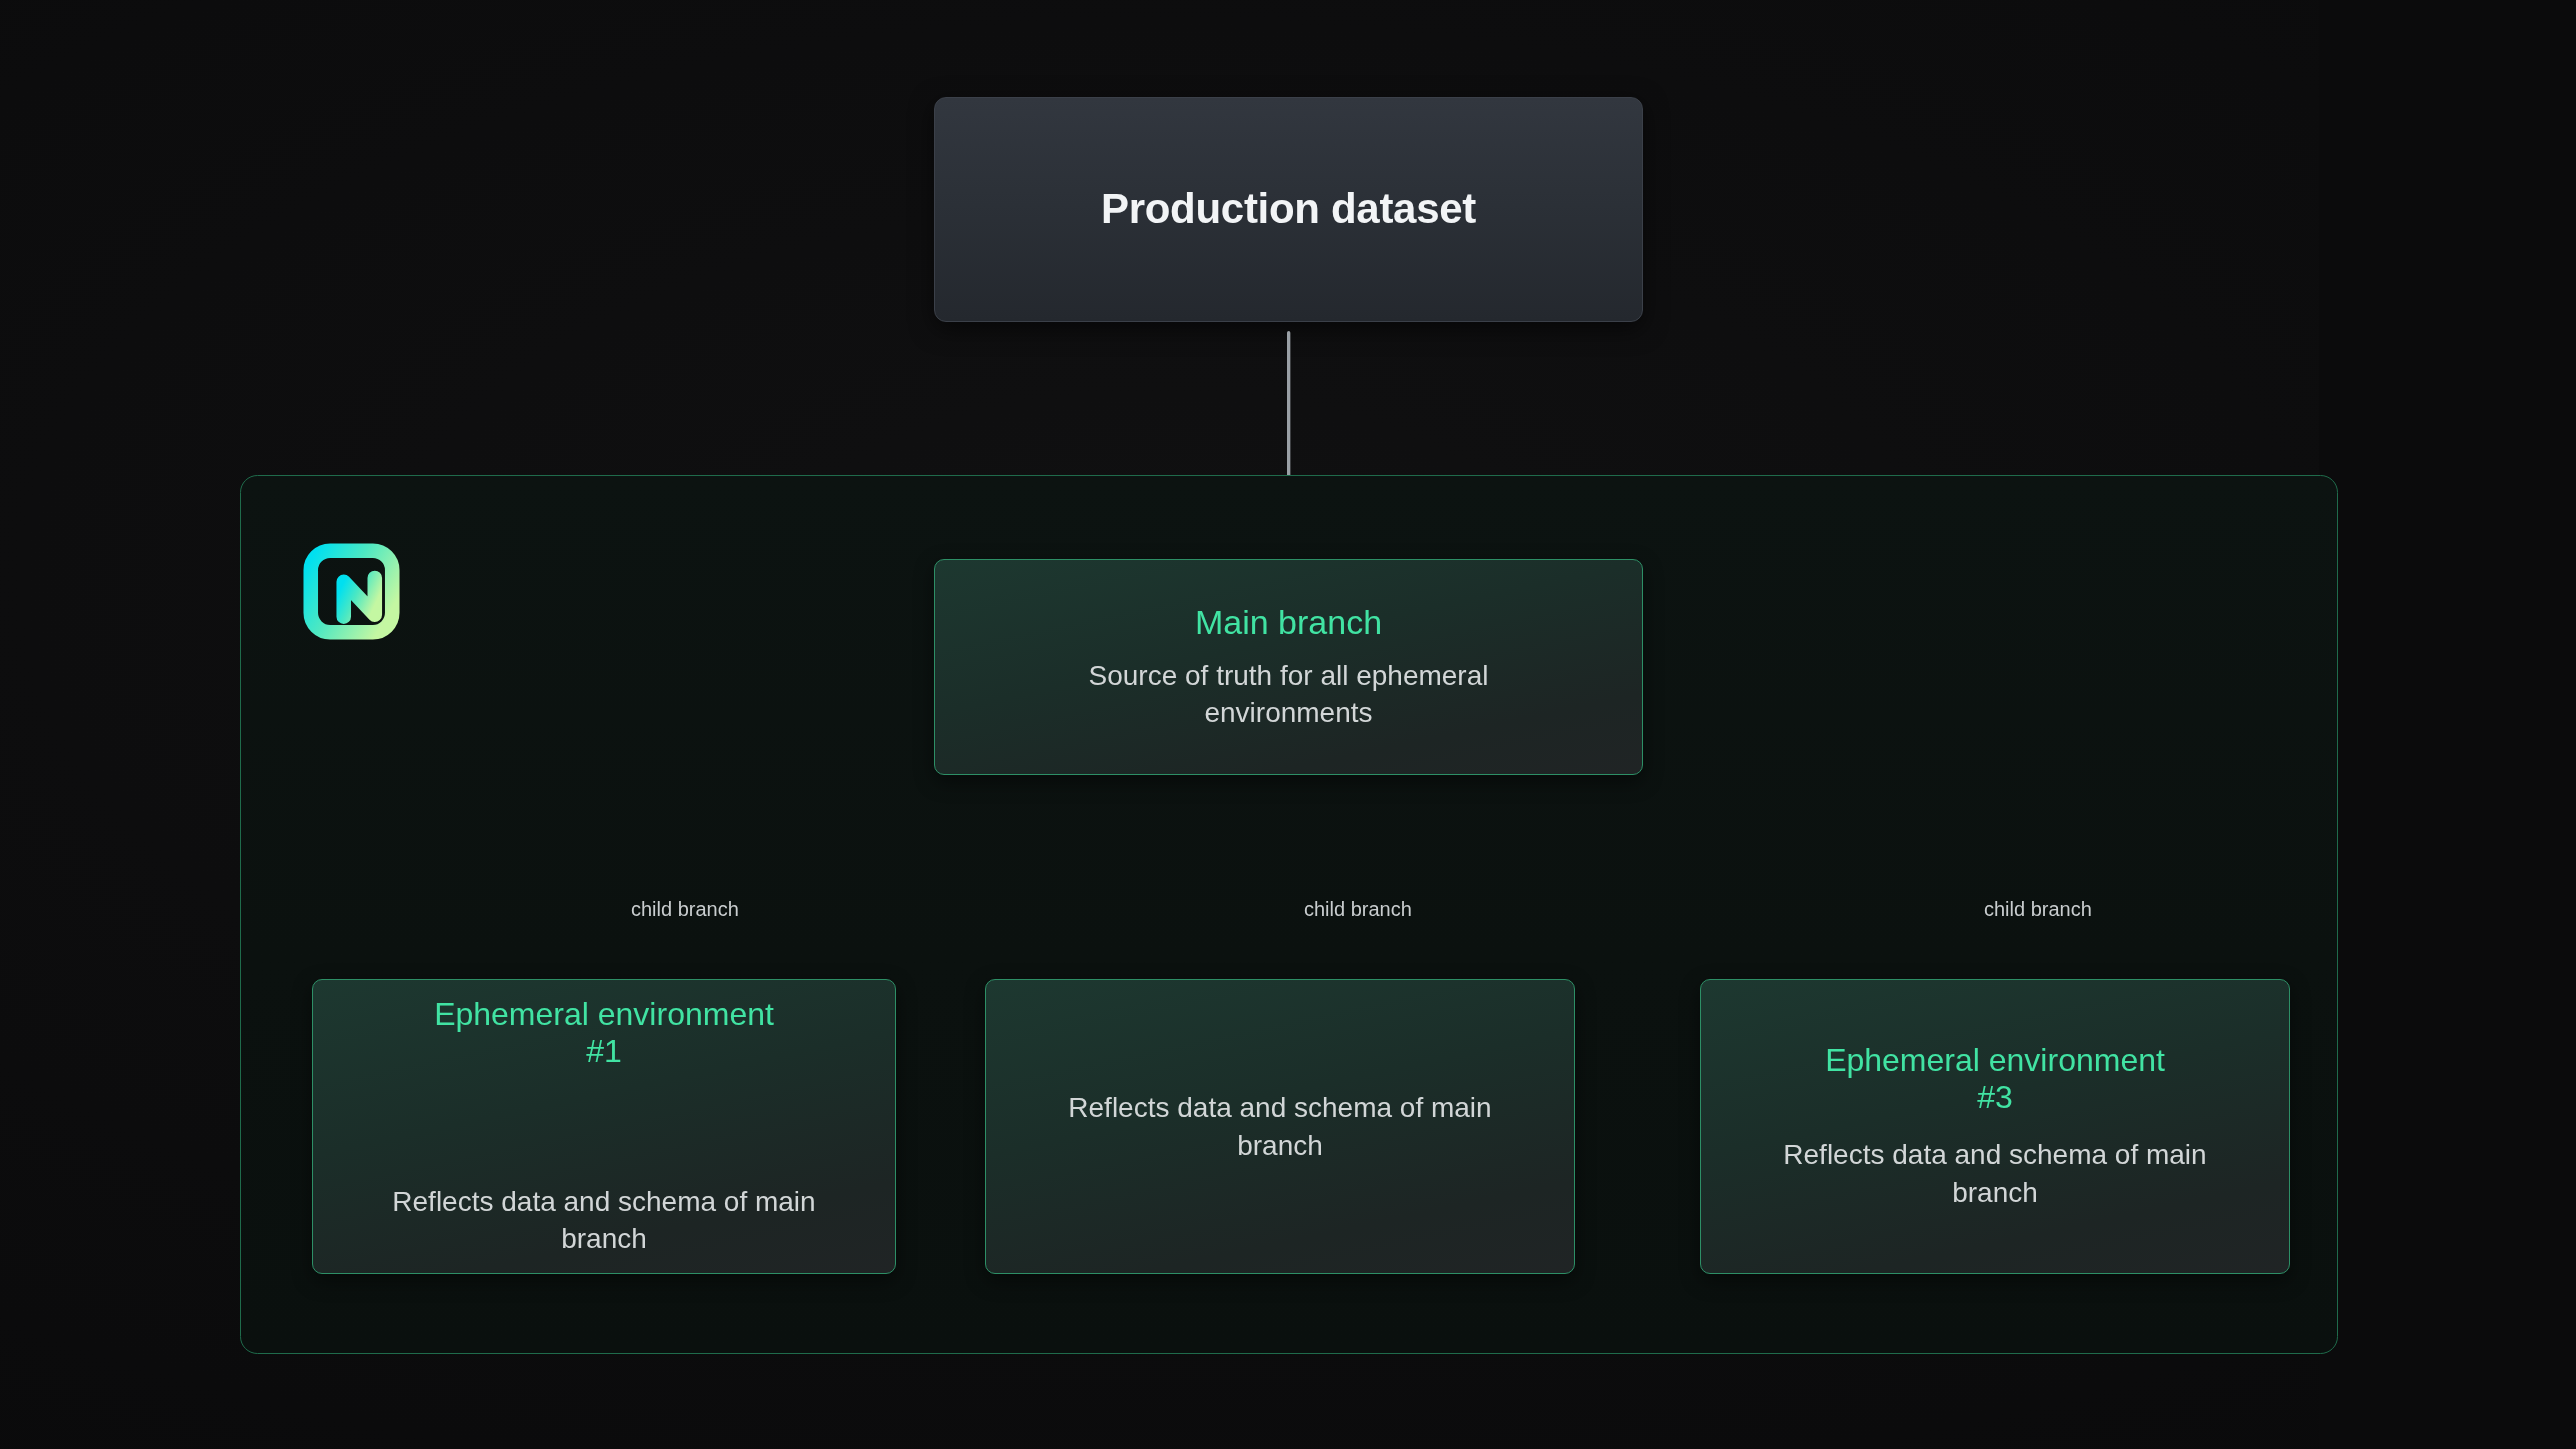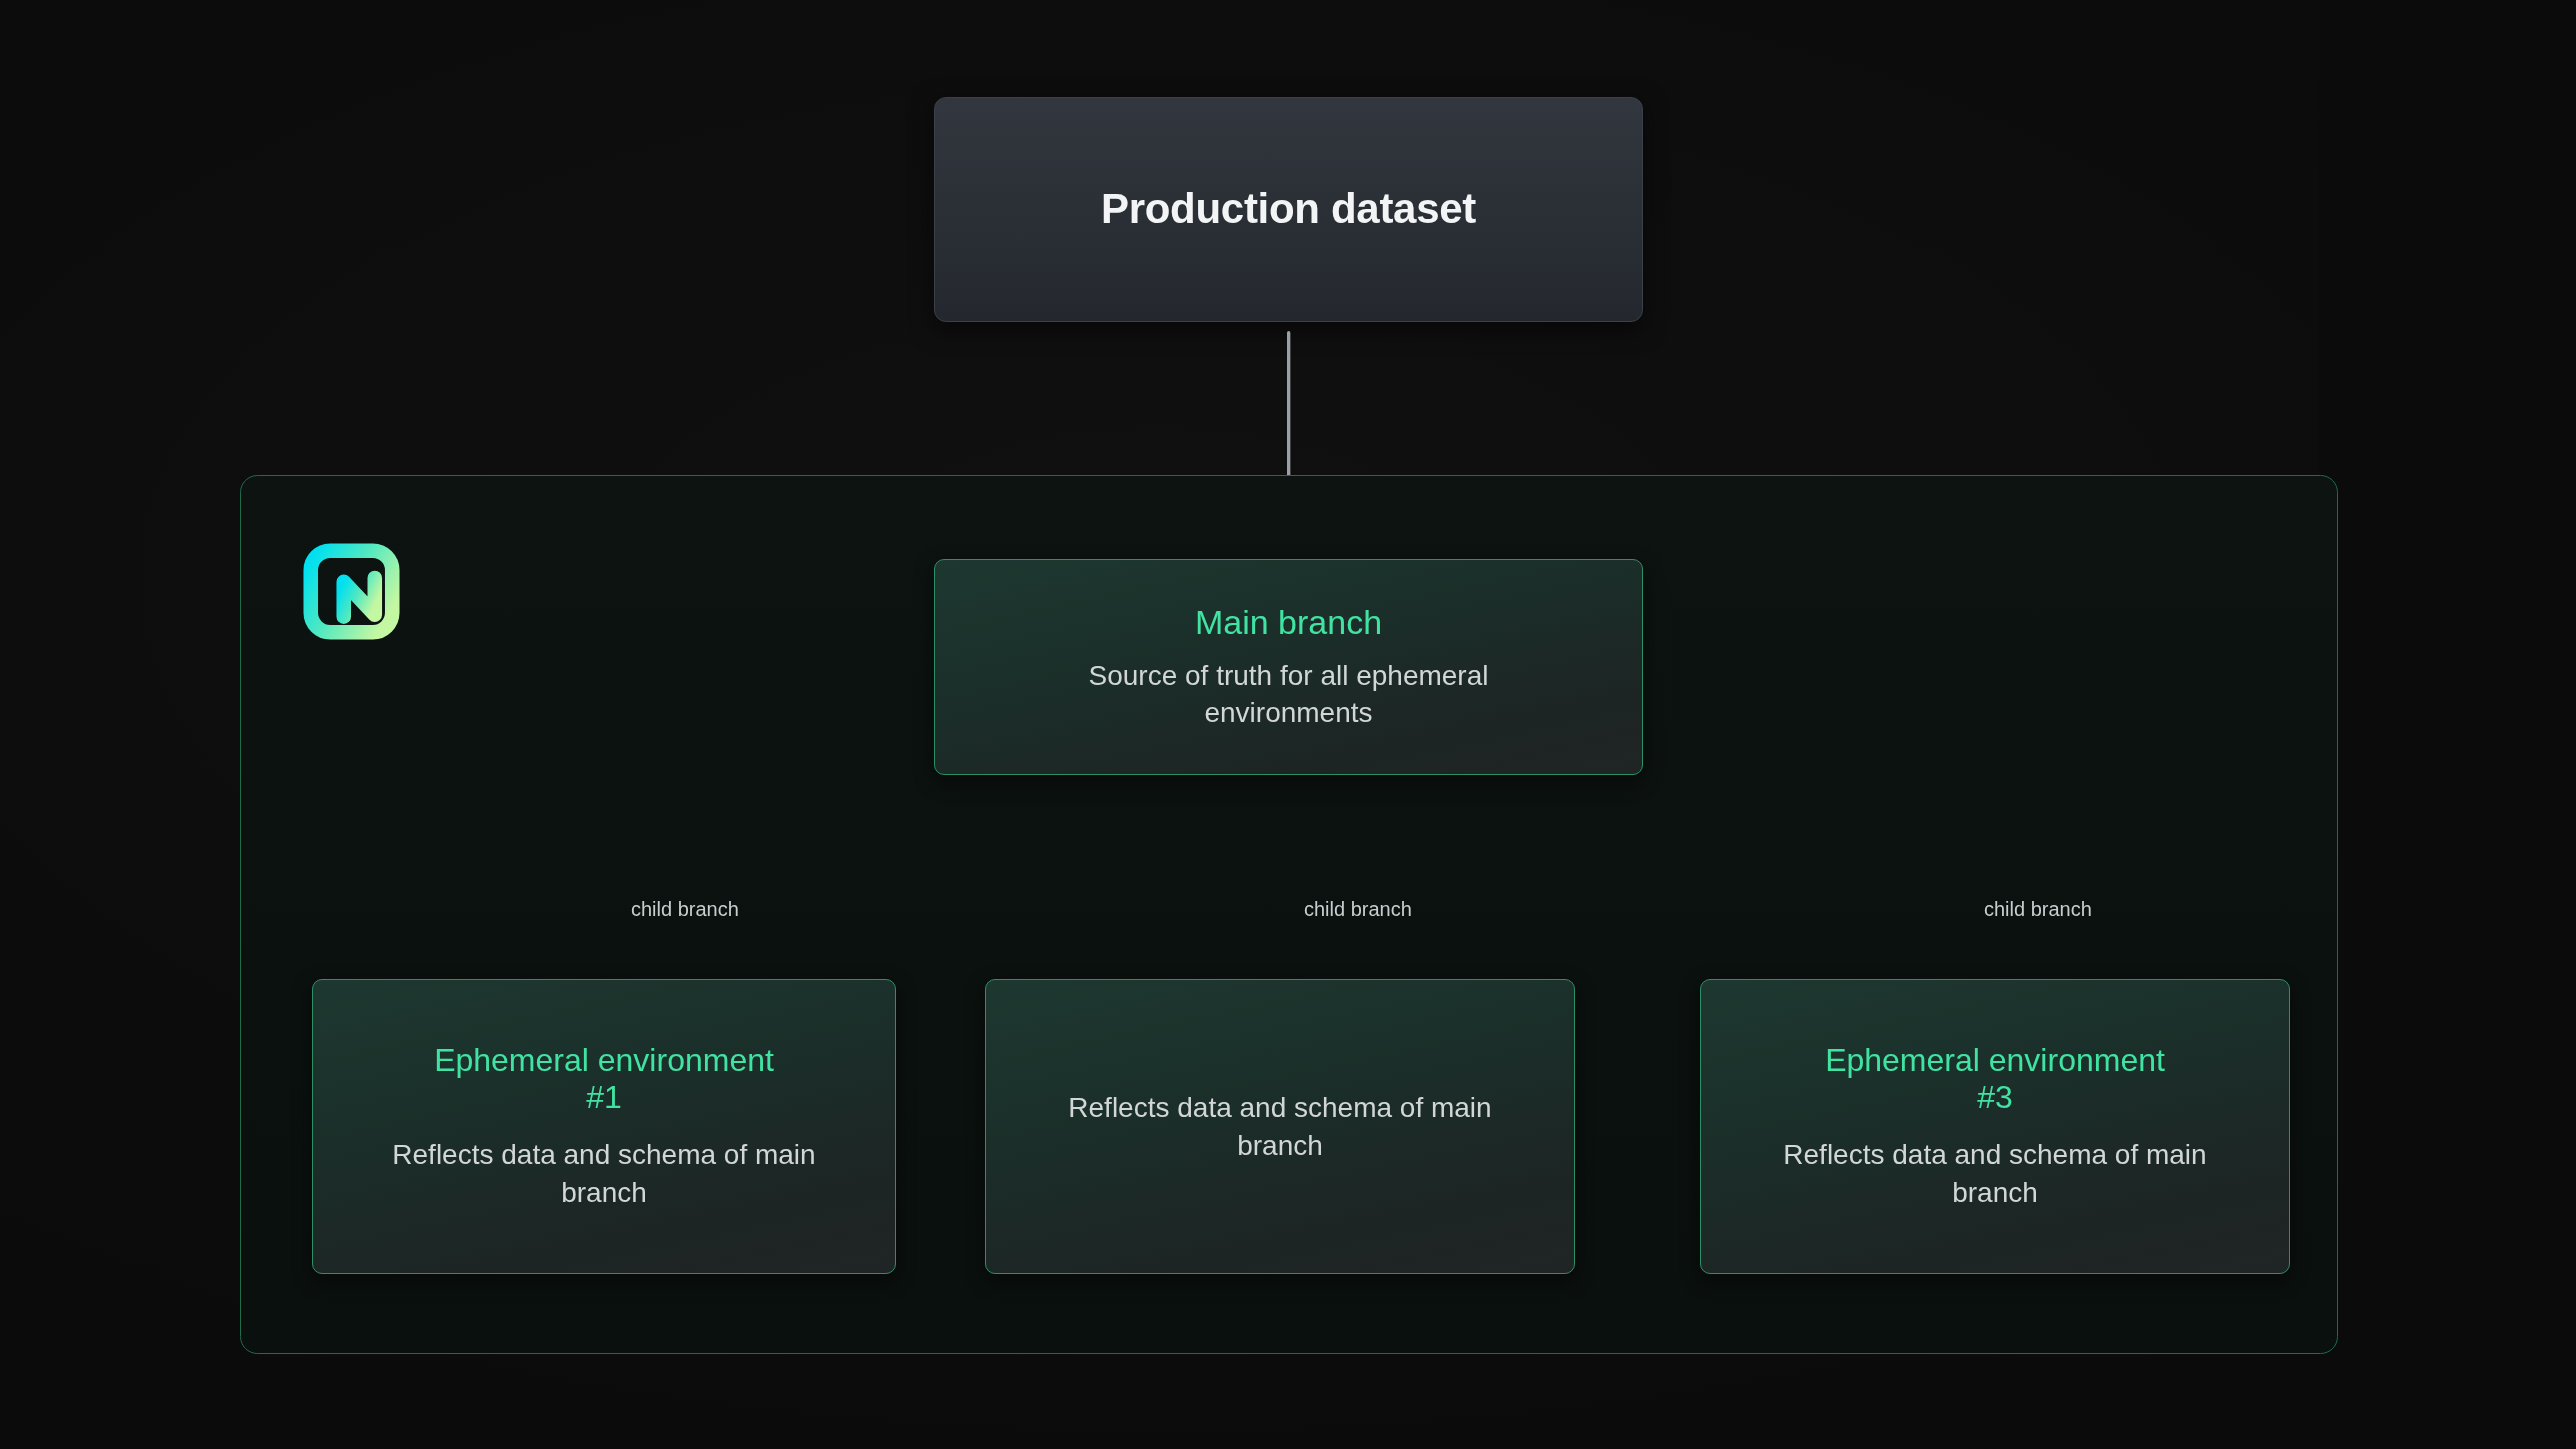--- a/index.html
+++ b/index.html
@@ -100,21 +100,21 @@
     height: 216px;
   }
   .main-node .branch-title { font-size: 34px; margin-bottom: 14.8px; }
   .main-node .branch-desc  { font-size: 28px; max-width: 523px; text-align: center; }
 
   
   .env-node { top: 979px; width: 584px; height: 295px; }
   .env-node .branch-title { font-size: 32px; margin-bottom: 20px; max-width: 376px; }
   .env-node .branch-desc  { font-size: 28px; max-width: 429px; }
 
-  #env-1 { left: 312px; }
+  #env-1 { left: 312px; justify-content: space-between; }
   #env-2 { left: 985px; width: 590px; }
   #env-3 { left: 1700px; width: 590px; }
 
   
   #connectors {
     position: absolute;
     left: 0; top: 0;
     width: 2576px;
     height: 1449px;
     pointer-events: none;

